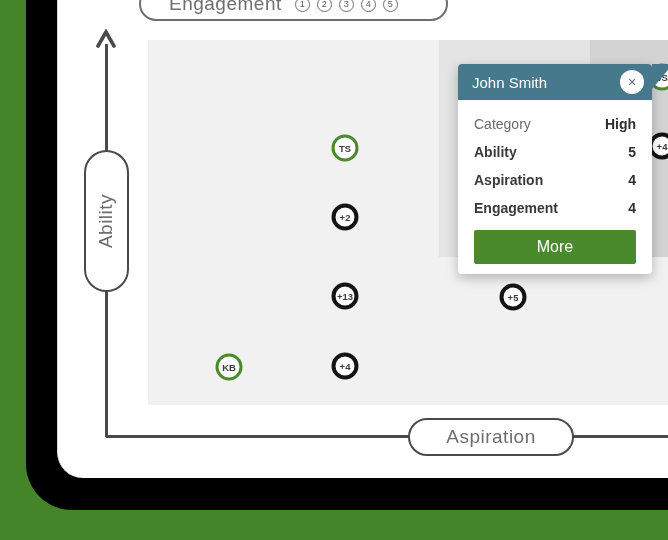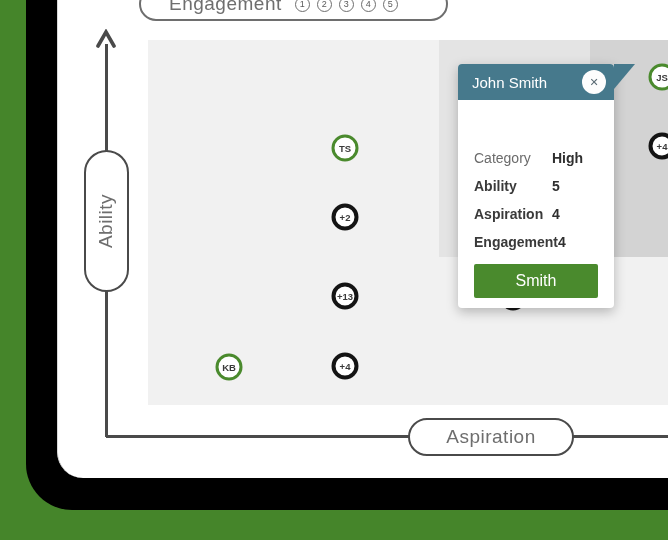--- a/index.html
+++ b/index.html
@@ -58,46 +58,46 @@
   .point{
     position:absolute;width:27px;height:27px;border-radius:50%;background:#fff;
     box-sizing:border-box;display:flex;align-items:center;justify-content:center;
     font-weight:bold;color:#3a3a3a;transform:translate(-50%,-50%);z-index:4;
   }
   .ring-green{border:3px solid #4A8A2D;font-size:9.5px;}
   .ring-black{border:4px solid #141414;font-size:9.5px;}
 
   
   .tooltip{
-    position:absolute;left:458px;top:64px;width:156px;background:#fff;
+    position:absolute;left:458px;top:64px;width:194px;background:#fff;
     border-radius:4px;box-shadow:0 4px 12px rgba(0,0,0,.25);z-index:8;
   }
   .tt-header{
     position:relative;height:36px;background:#46798C;border-radius:4px 4px 0 0;
     display:flex;align-items:center;padding:0 8px 0 14px;box-sizing:border-box;
   }
   .tt-title{color:#fff;font-size:15px;}
   .tt-close{
     margin-left:auto;width:24px;height:24px;border-radius:50%;background:#fdfdfd;
     display:flex;align-items:center;justify-content:center;
     font-size:11px;color:#5a6b74;cursor:pointer;border:none;padding:0;
   }
   .tt-pointer{
     position:absolute;left:100%;top:0;width:0;height:0;
     border-top:13px solid transparent;border-bottom:12px solid transparent;
     border-left:21px solid #46798C;
     border-top-width:0;
     
   }
   .tt-pointer{border-top:0 solid transparent;border-bottom:25px solid transparent;border-left:21px solid #46798C;}
-  .tt-body{padding:10px 16px 0 16px;margin-top:34px;}
+  .tt-body{padding:10px 16px 0 16px;}
   .t-row{display:flex;align-items:center;height:28px;}
   .t-label{font-size:14px;color:#3a3a3a;font-weight:600;}
   .t-row:first-child .t-label{color:#6b6b6b;font-weight:400;}
-  .t-value{margin-left:auto;width:46px;text-align:left;font-size:14px;font-weight:bold;color:#2f2f2f;}
+  .t-value{margin-left:auto;width:46px;text-align:right;font-size:14px;font-weight:bold;color:#2f2f2f;}
   .tt-more{
     display:block;margin:8px 16px 10px 16px;width:calc(100% - 32px);height:34px;
     background:#4A8A2D;color:#fff;font-size:16px;border:none;border-radius:2px;
     font-family:inherit;cursor:pointer;
   }
 </style>
 </head>
 <body>
 
 <div id="app">
@@ -162,16 +162,16 @@
         </div>
         <div class="t-row">
           <span class="t-label">Aspiration</span>
           <span class="t-value">4</span>
         </div>
         <div class="t-row">
           <span class="t-label">Engagement</span>
           <span class="t-value">4</span>
         </div>
       </div>
-    <button class="tt-more">Smith</button>
+    <button class="tt-more">More</button>
   </div>
 
 </div>
 
 </body></html>

